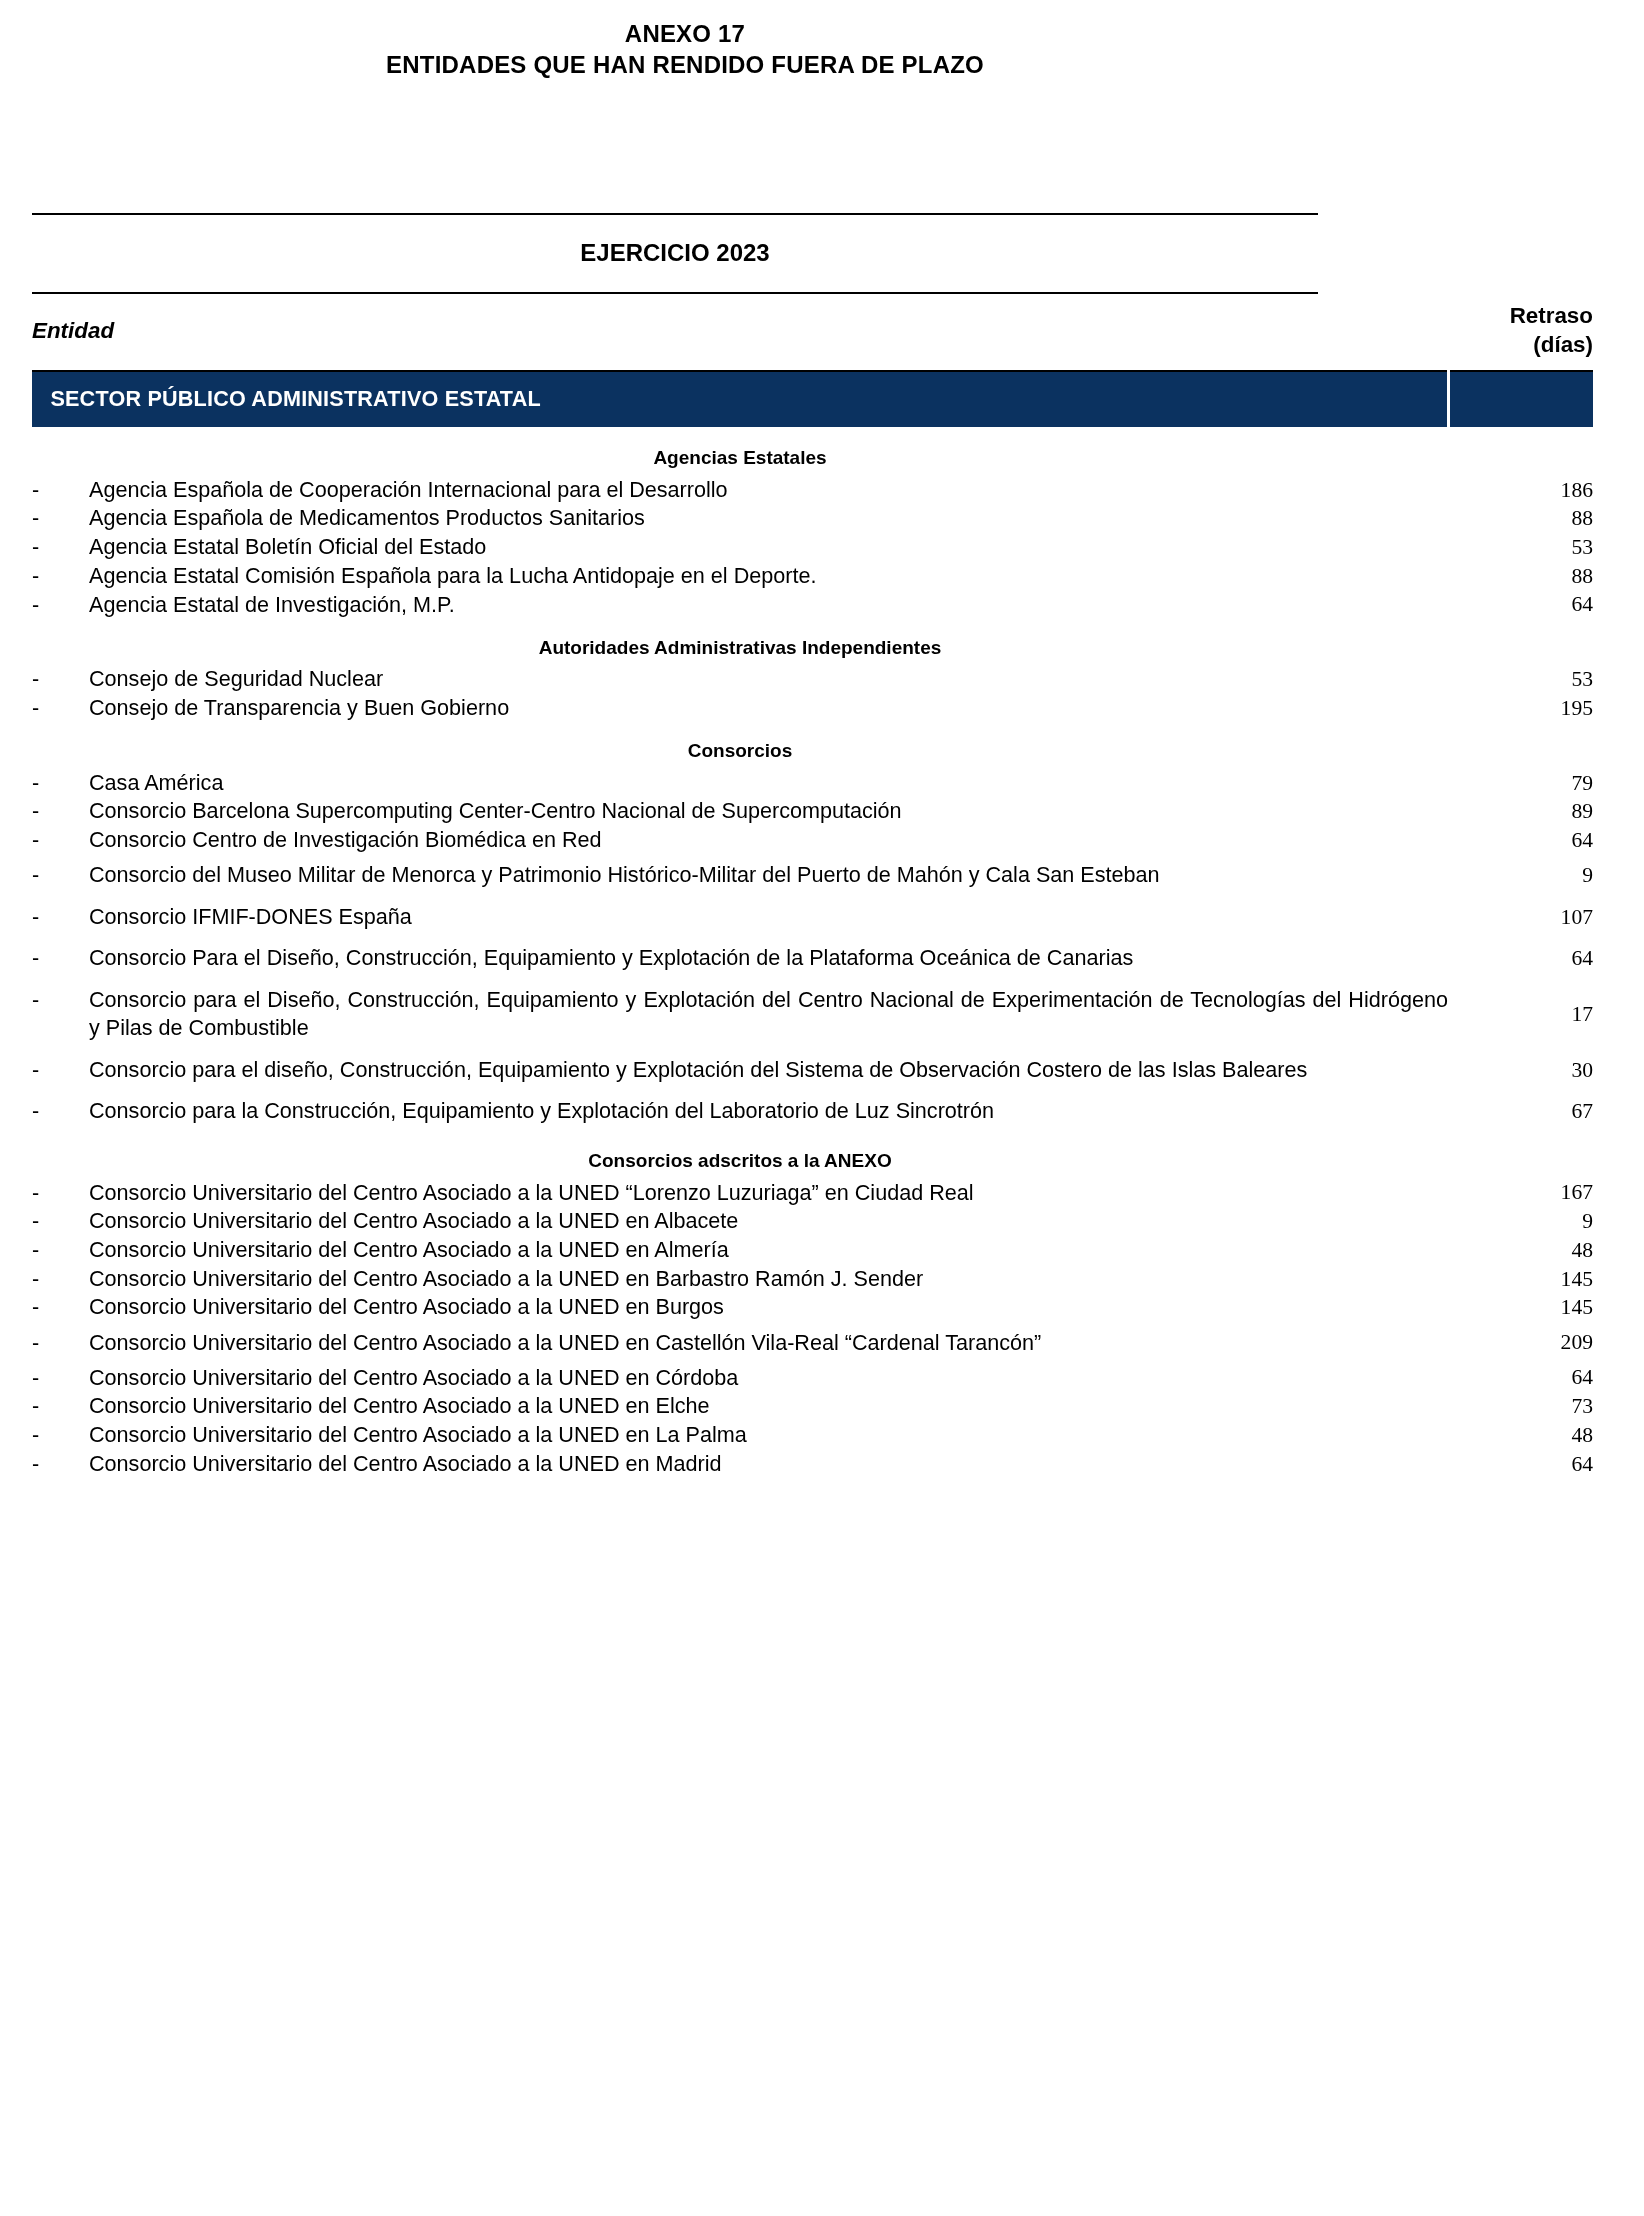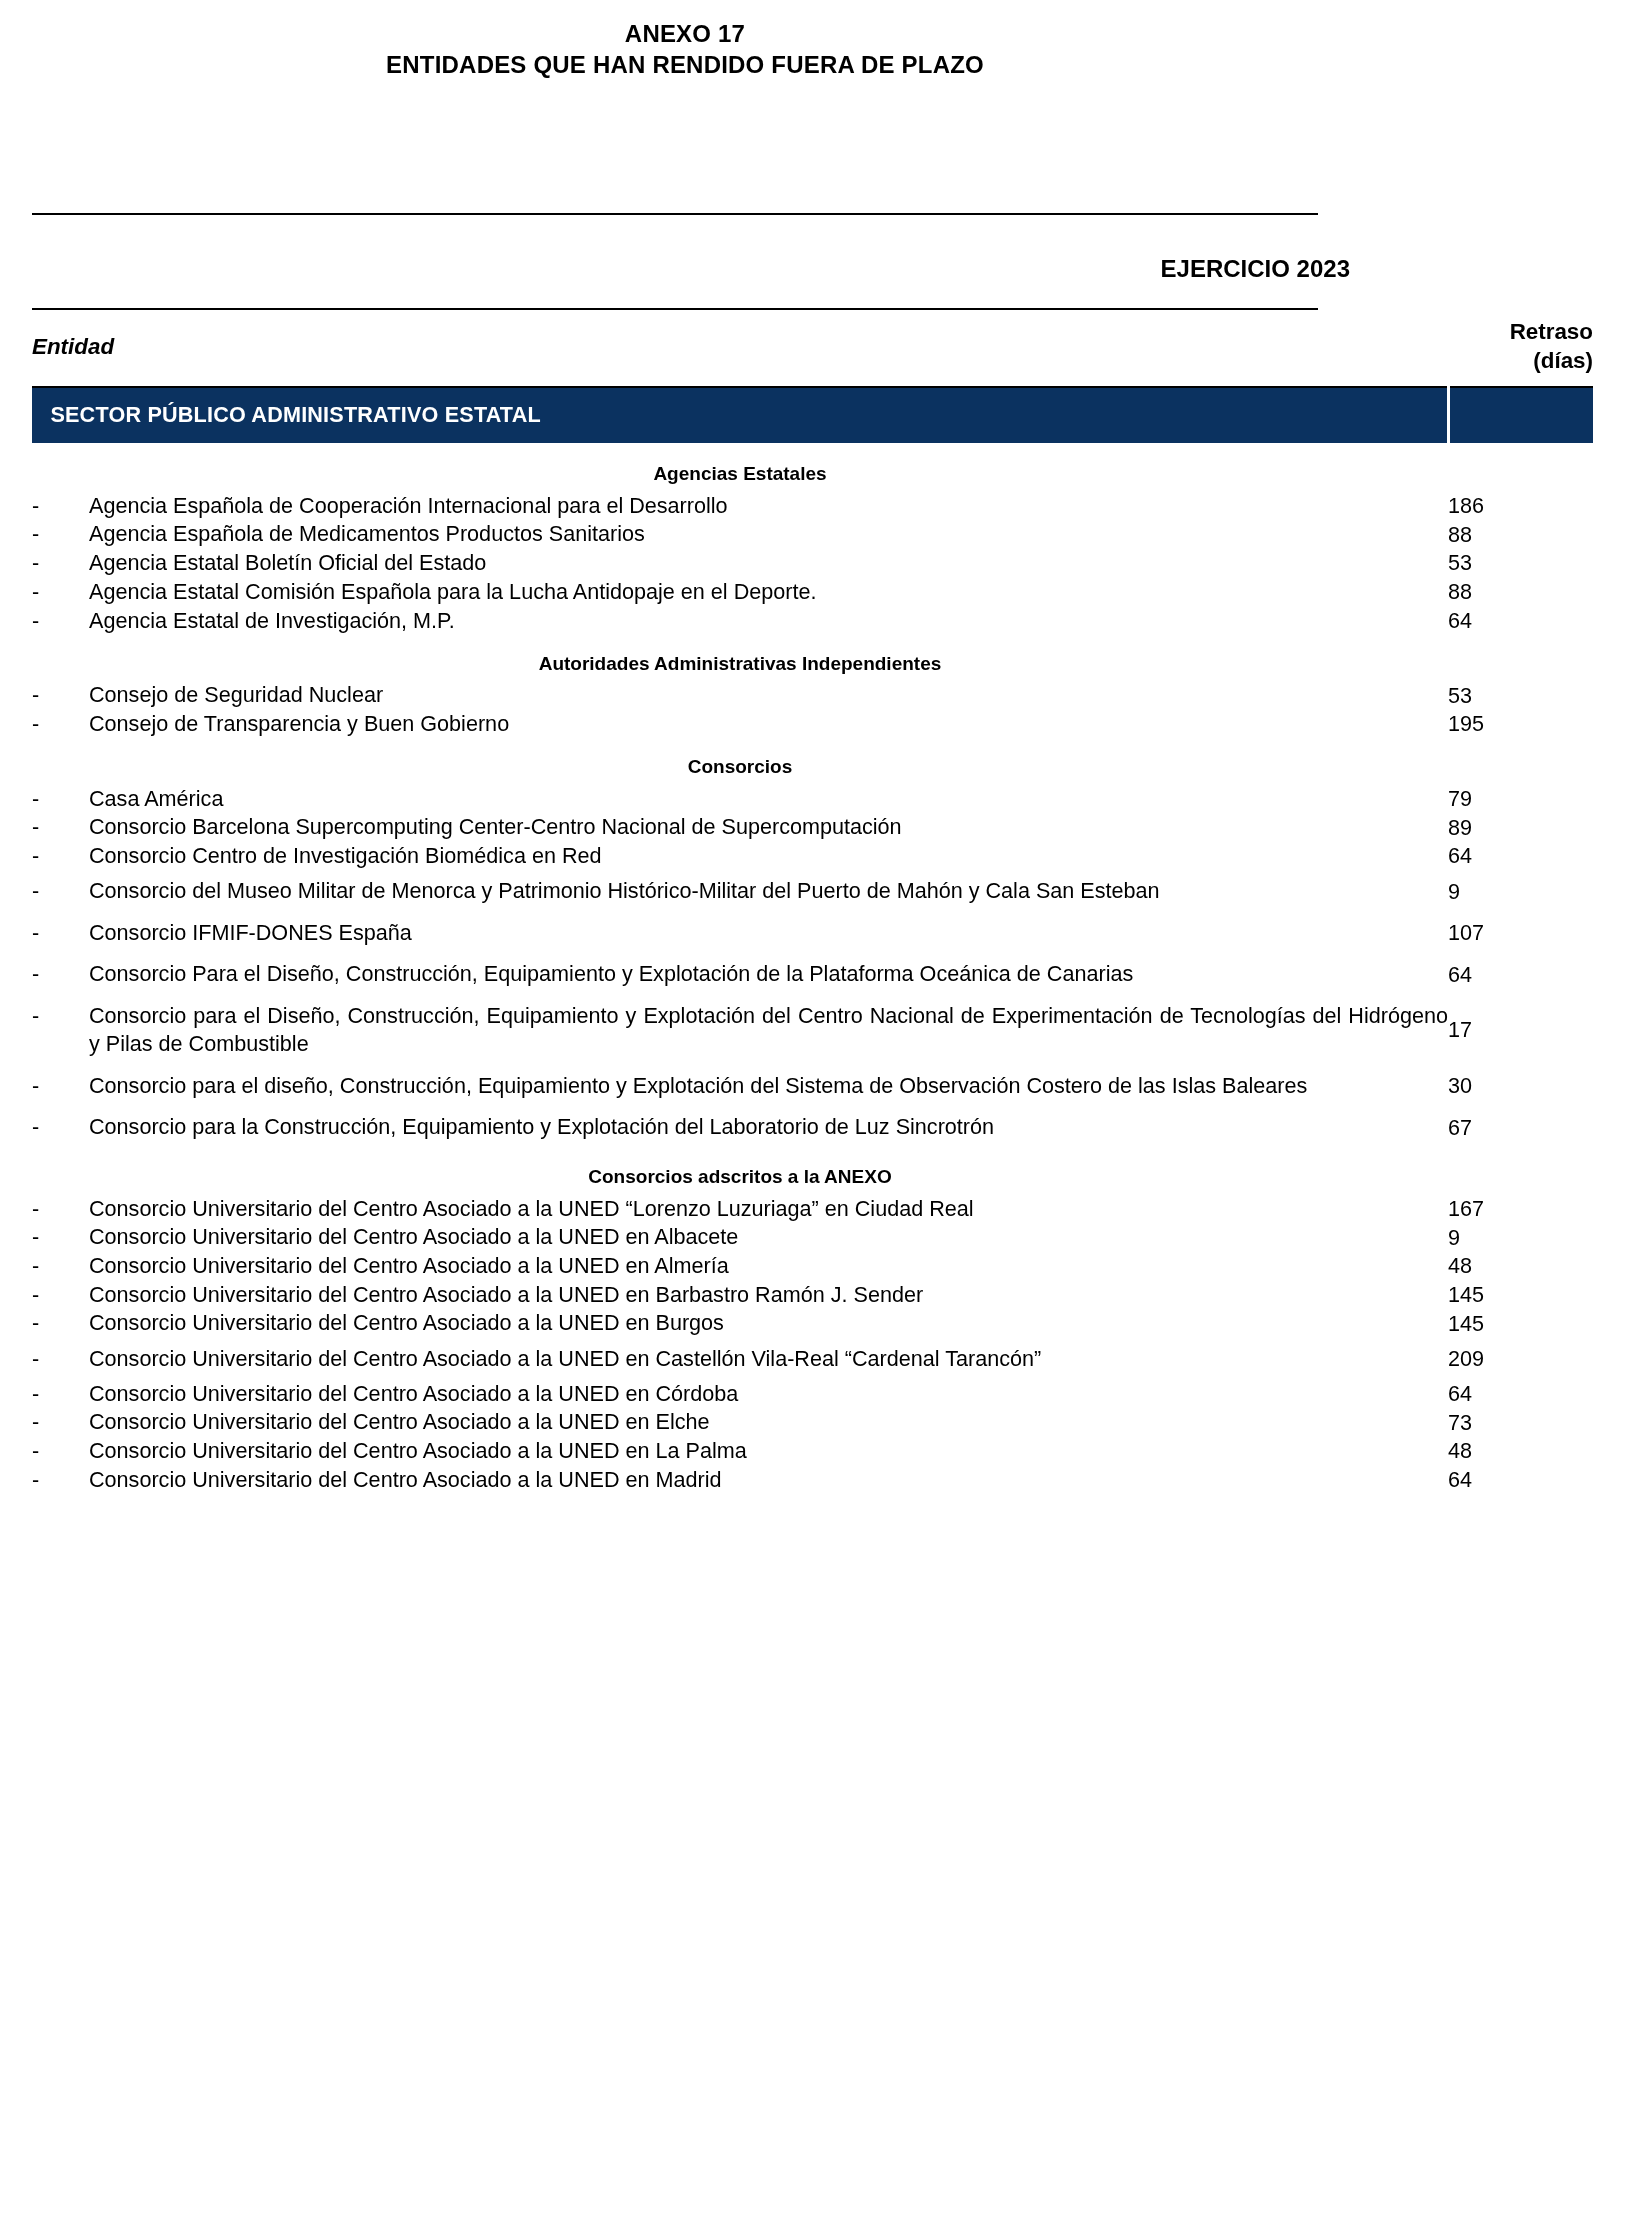--- a/index.html
+++ b/index.html
@@ -40,26 +40,25 @@
   
   .rule {
     height: 0;
     border-top: 2.4px solid #000000;
     margin: 0 52px 0 32px;
   }
   .rule-top    { margin-top: 133px; }
   .rule-bottom { margin-top: 0; }
 
   .ejercicio {
-    text-align: right;
+    text-align: center;
     font-weight: bold;
     font-size: 24px;
     padding: 24px 0 25.5px 0;
     margin-right: 20px;
-    margin-top: 16px;
   }
 
   
   table.anexo {
     width: 1561px;
     margin-left: 32px;
     border-collapse: collapse;
     table-layout: fixed;
   }
   table.anexo col.c-entity { width: 1416px; }
@@ -129,25 +128,26 @@
   }
   .entity-text {
     flex: 1 1 auto;
     line-height: 1.33;
   }
   .entity-text.justify {
     text-align: justify;
     text-align-last: left;
   }
   td.delay-cell {
-    text-align: left;
+    text-align: right;
     font-size: 21.6px;
     padding: 10.4px 0 10.4px 0;
     vertical-align: middle;
     white-space: nowrap;
+    font-family: Liberation Serif, serif;
   }
   
   tr.entity-row.multiline td.entity-cell { padding-top: 6.4px; padding-bottom: 6.4px; }
   tr.entity-row.multiline td.delay-cell  { padding-top: 6.4px; padding-bottom: 6.4px; }
 </style>
 </head>
 <body>
 
 <div class="page">
 

